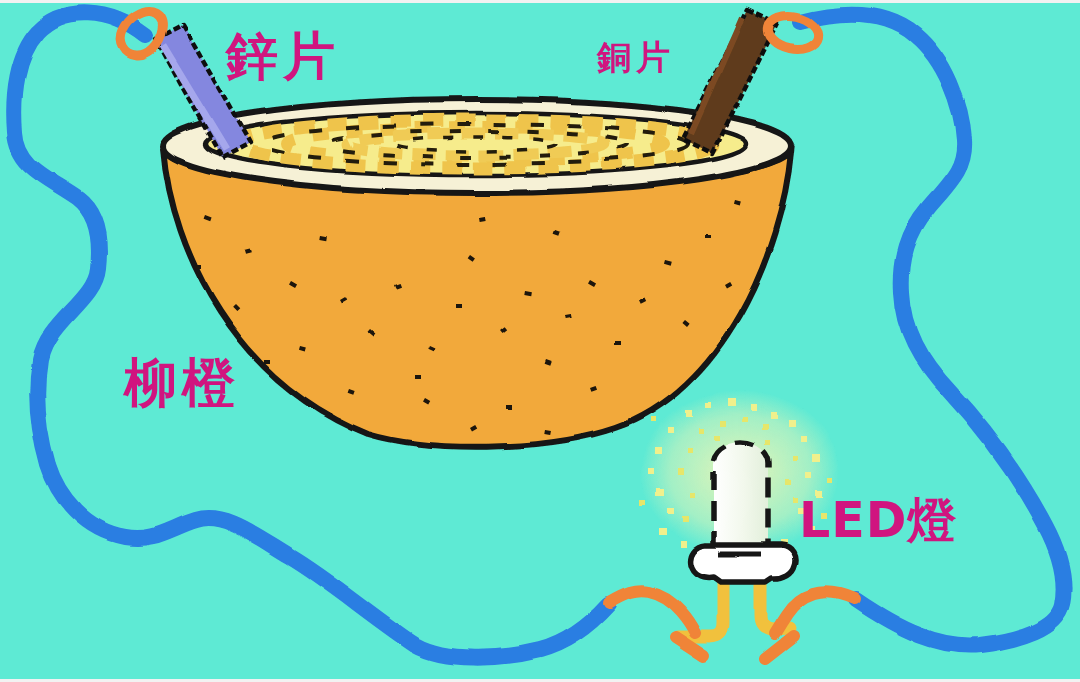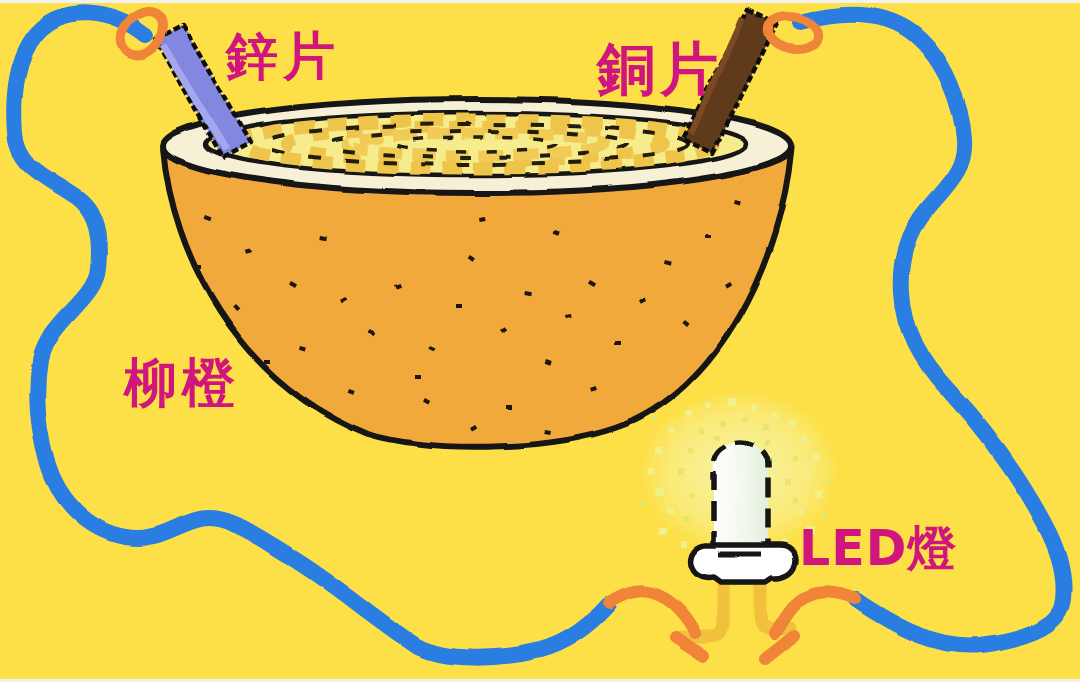--- a/index.html
+++ b/index.html
@@ -1,37 +1,37 @@
 <!DOCTYPE html>
 <html><head>
 <meta charset="utf-8">
 <style>
   html,body{margin:0;padding:0;background:#fff;}
   #stage{
     position:relative;
     width:1080px;height:682px;
-    background:#fde047;
+    background:#5eead4;
     overflow:hidden;
     font-family:"DejaVu Sans","Liberation Sans",sans-serif;
   }
   #drawing{position:absolute;left:0;top:0;}
   .edge-bar{position:absolute;left:0;width:1080px;background:#f2f2f2;}
   .diagram-label{
     position:absolute;
     font-weight:bold;
     color:#d0157f;
     line-height:1;
     letter-spacing:5px;
     white-space:nowrap;
     user-select:none;
   }
   #label-zinc   {left:226px; top:30px;  font-size:52px;}
-  #label-copper {left:597px; top:40px;  font-size:58px;}
+  #label-copper {left:597px; top:40px;  font-size:34px;}
   #label-orange {left:124px; top:356px; font-size:53px;text-align:right;}
-  #label-led    {left:799px; top:524px; font-size:49px; letter-spacing:1px;}
+  #label-led    {left:799px; top:496px; font-size:49px; letter-spacing:1px;}
 </style>
 </head>
 <body>
 
 <div id="stage">
 
   <div class="edge-bar" style="top:0;height:3px;"></div>
   <div class="edge-bar" style="top:679px;height:3px;"></div>
 
   <svg id="drawing" width="1080" height="682" viewBox="0 0 1080 682">

